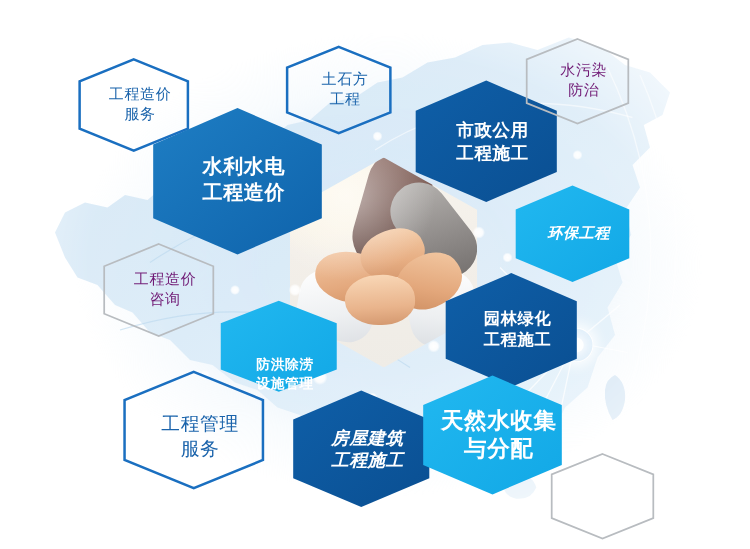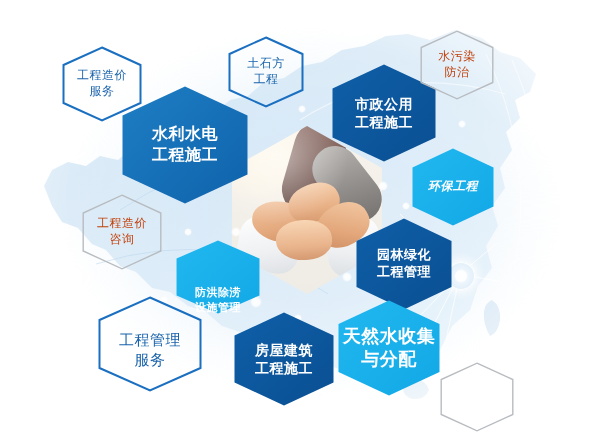--- a/index.html
+++ b/index.html
@@ -113,30 +113,31 @@
   
   .hex{
     position:absolute;
     display:flex;flex-direction:column;
     align-items:center;justify-content:center;
     text-align:center;
     line-height:1.30;
     letter-spacing:0.5px;
     white-space:pre-line;
     user-select:none;
+    padding-left:10px;
   }
   .hex .hx-svg{position:absolute;left:0;top:0;width:100%;height:100%;}
   .hex .hx-label{position:relative;z-index:2;padding:0 2px;}
 
   
   .v-fill-dark .hx-label{color:#ffffff;font-weight:bold;}
   .v-fill-mid  .hx-label{color:#ffffff;font-weight:bold;}
   .v-fill-cyan .hx-label{color:#ffffff;font-weight:bold;}
   .v-out-blue  .hx-label{color:#1a63ab;font-weight:normal;}
-  .v-out-gray  .hx-label{color:#c2410c;font-weight:normal;}
+  .v-out-gray  .hx-label{color:#701a75;font-weight:normal;}
 </style>
 </head>
 <body>
 
 <div id="stage">
 
   <div class="bg-layer">
 
     <div class="wash"></div>
 
@@ -248,21 +249,21 @@
 工程</span></div>
       <div class="hex v-fill-mid" style="left: 122px; top: 86px; width: 126px; height: 118px;"><svg class="hx-svg" viewBox="0 0 100 100" preserveAspectRatio="none">
           <defs>
             <linearGradient id="hg2" x1="0" y1="0" x2="1" y2="1">
               <stop offset="0%" stop-color="#1e7ec4"></stop>
               <stop offset="100%" stop-color="#0f63ab"></stop>
             </linearGradient>
           </defs>
           <polygon points="50.00,0.42 99.60,25.00 99.60,75.00 50.00,99.58 0.40,75.00 0.40,25.00" fill="url(#hg2)" stroke="none" stroke-width="0" vector-effect="non-scaling-stroke" stroke-linejoin="miter"></polygon>
         </svg><span class="hx-label" style="font-size: 16px;">水利水电
-工程施工</span></div>
+工程造价</span></div>
       <div class="hex v-fill-dark" style="left: 332px; top: 64px; width: 104px; height: 98px;"><svg class="hx-svg" viewBox="0 0 100 100" preserveAspectRatio="none">
           <defs>
             <linearGradient id="hg3" x1="0" y1="0" x2="1" y2="1">
               <stop offset="0%" stop-color="#0f5fa8"></stop>
               <stop offset="100%" stop-color="#0a4f92"></stop>
             </linearGradient>
           </defs>
           <polygon points="50.00,0.51 99.52,25.00 99.52,75.00 50.00,99.49 0.48,75.00 0.48,25.00" fill="url(#hg3)" stroke="none" stroke-width="0" vector-effect="non-scaling-stroke" stroke-linejoin="miter"></polygon>
         </svg><span class="hx-label" style="font-size: 14px;">市政公用
 工程施工</span></div>
@@ -285,36 +286,36 @@
 咨询</span></div>
       <div class="hex v-fill-dark" style="left: 356px; top: 218px; width: 96px; height: 92px;"><svg class="hx-svg" viewBox="0 0 100 100" preserveAspectRatio="none">
           <defs>
             <linearGradient id="hg7" x1="0" y1="0" x2="1" y2="1">
               <stop offset="0%" stop-color="#0f5fa8"></stop>
               <stop offset="100%" stop-color="#0a4f92"></stop>
             </linearGradient>
           </defs>
           <polygon points="50.00,0.54 99.48,25.00 99.48,75.00 50.00,99.46 0.52,75.00 0.52,25.00" fill="url(#hg7)" stroke="none" stroke-width="0" vector-effect="non-scaling-stroke" stroke-linejoin="miter"></polygon>
         </svg><span class="hx-label" style="font-size: 13px;">园林绿化
-工程管理</span></div>
+工程施工</span></div>
       <div class="hex v-fill-cyan" style="left: 176px; top: 240px; width: 84px; height: 74px; justify-content: flex-end;"><svg class="hx-svg" viewBox="0 0 100 100" preserveAspectRatio="none">
           <defs>
             <linearGradient id="hg8" x1="0" y1="0" x2="1" y2="1">
               <stop offset="0%" stop-color="#21b8f0"></stop>
               <stop offset="100%" stop-color="#12a8e6"></stop>
             </linearGradient>
           </defs>
           <polygon points="50.00,0.68 99.36,25.00 99.36,75.00 50.00,99.32 0.64,75.00 0.64,25.00" fill="url(#hg8)" stroke="none" stroke-width="0" vector-effect="non-scaling-stroke" stroke-linejoin="miter"></polygon>
         </svg><span class="hx-label" style="font-size: 11px;">防洪除涝
 设施管理</span></div>
       <div class="hex v-out-blue" style="left: 98px; top: 296px; width: 104px; height: 96px;"><svg class="hx-svg" viewBox="0 0 100 100" preserveAspectRatio="none">
           <polygon points="50.00,1.56 98.56,25.00 98.56,75.00 50.00,98.44 1.44,75.00 1.44,25.00" fill="none" stroke="#1a6fc0" stroke-width="2" vector-effect="non-scaling-stroke" stroke-linejoin="miter"></polygon>
         </svg><span class="hx-label" style="font-size: 15px; margin-top: 11px;">工程管理
 服务</span></div>
-      <div class="hex v-fill-dark" style="left: 234px; top: 312px; width: 100px; height: 94px;"><svg class="hx-svg" viewBox="0 0 100 100" preserveAspectRatio="none">
+      <div class="hex v-fill-dark" style="left: 234px; top: 312px; width: 100px; height: 94px; font-style: italic;"><svg class="hx-svg" viewBox="0 0 100 100" preserveAspectRatio="none">
           <defs>
             <linearGradient id="hg10" x1="0" y1="0" x2="1" y2="1">
               <stop offset="0%" stop-color="#0f5fa8"></stop>
               <stop offset="100%" stop-color="#0a4f92"></stop>
             </linearGradient>
           </defs>
           <polygon points="50.00,0.53 99.50,25.00 99.50,75.00 50.00,99.47 0.50,75.00 0.50,25.00" fill="url(#hg10)" stroke="none" stroke-width="0" vector-effect="non-scaling-stroke" stroke-linejoin="miter"></polygon>
         </svg><span class="hx-label" style="font-size: 14px;">房屋建筑
 工程施工</span></div>
       <div class="hex v-fill-cyan" style="left: 338px; top: 300px; width: 102px; height: 96px;"><svg class="hx-svg" viewBox="0 0 100 100" preserveAspectRatio="none">

